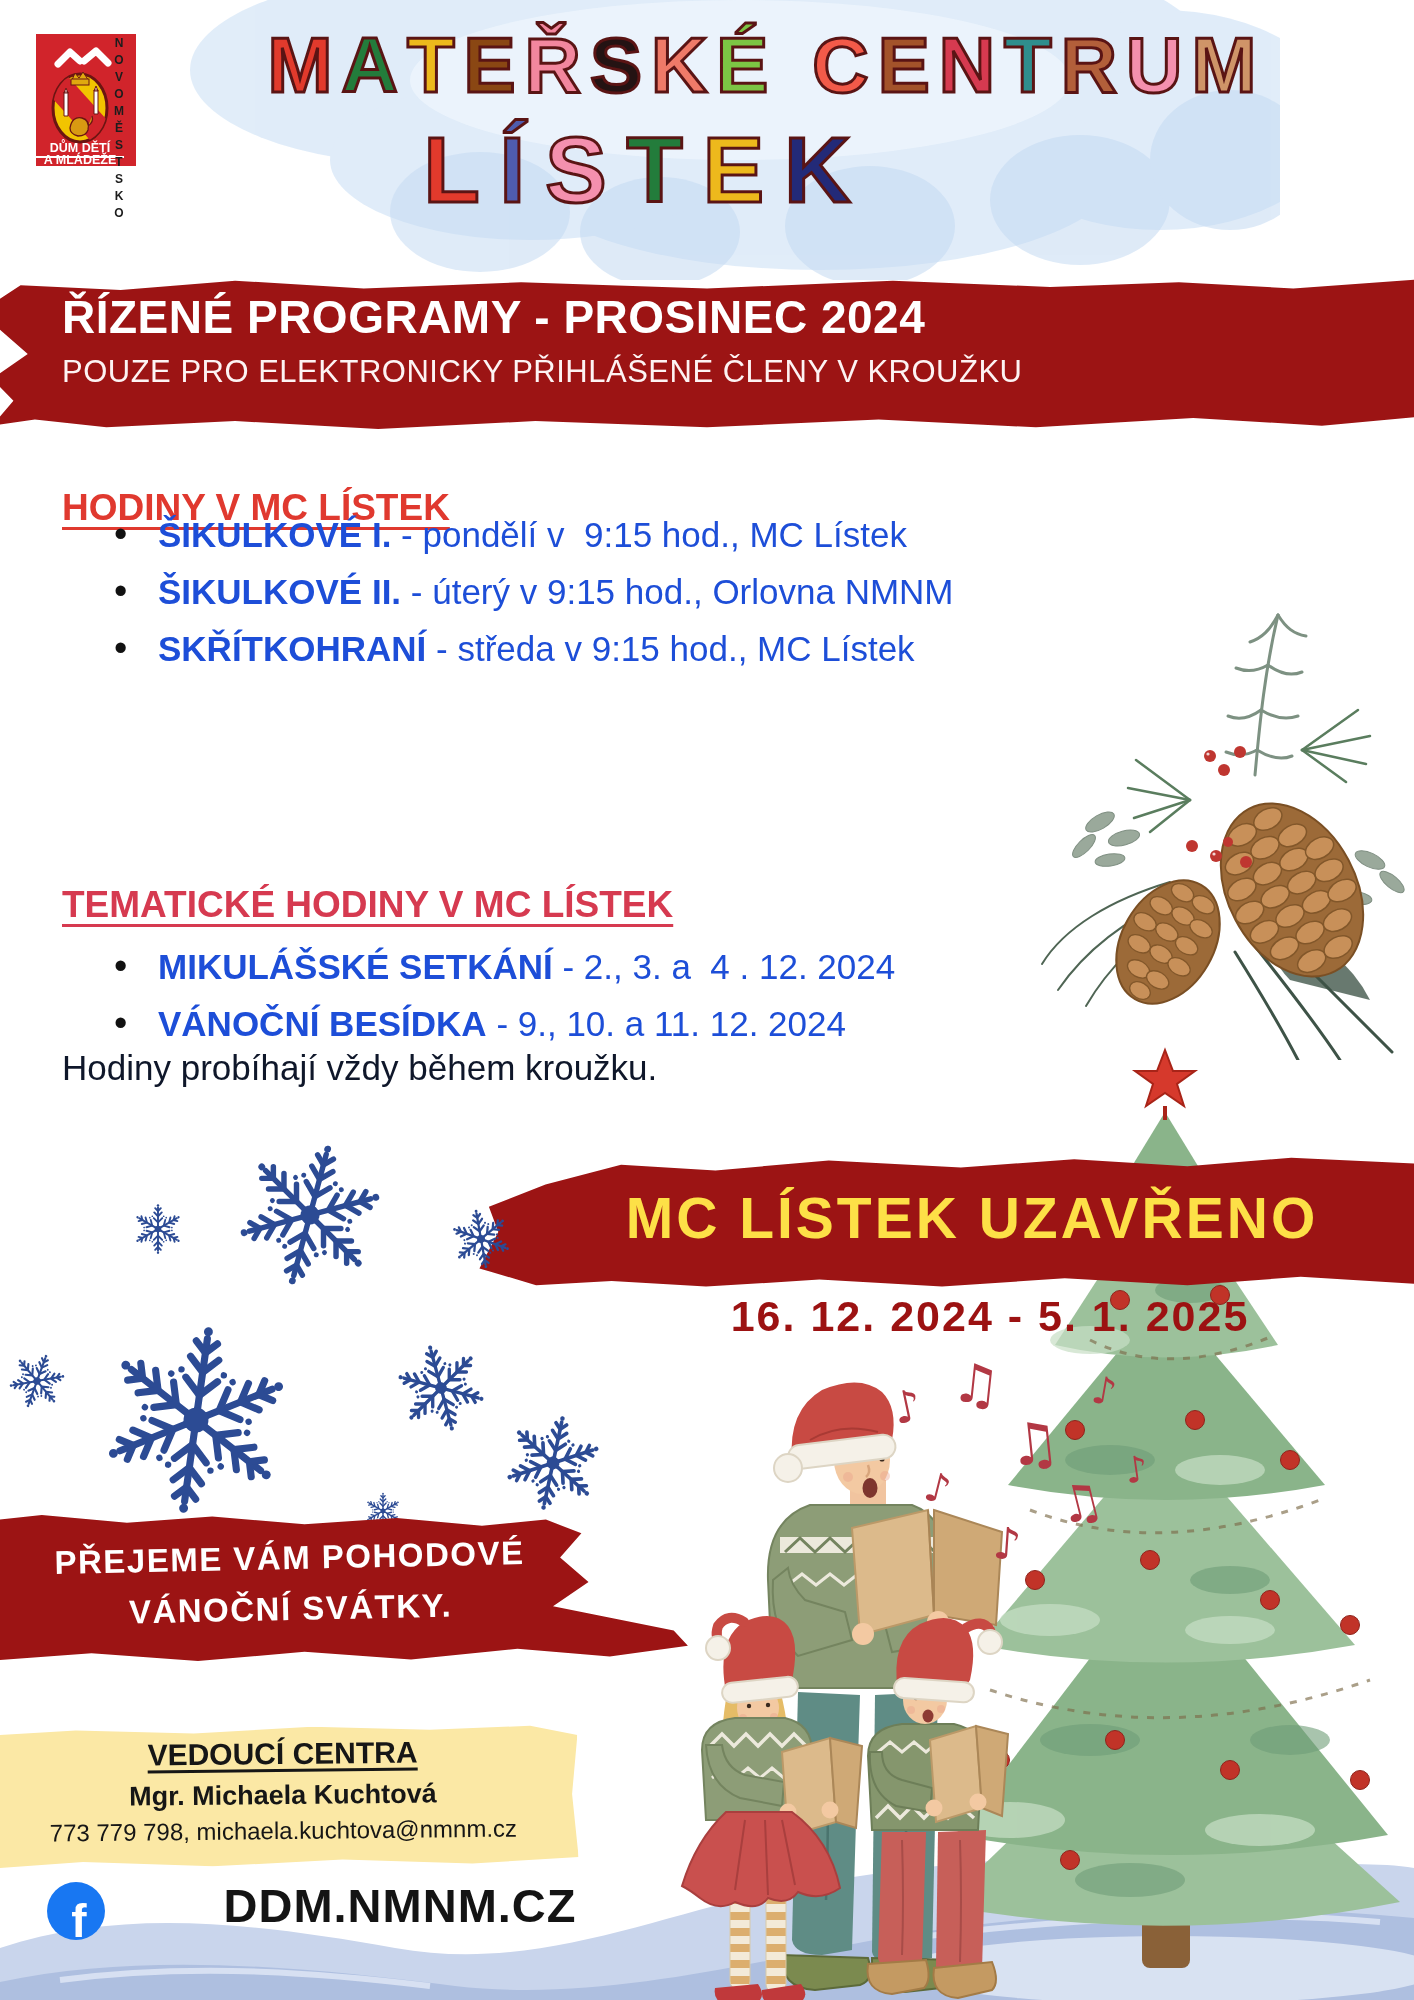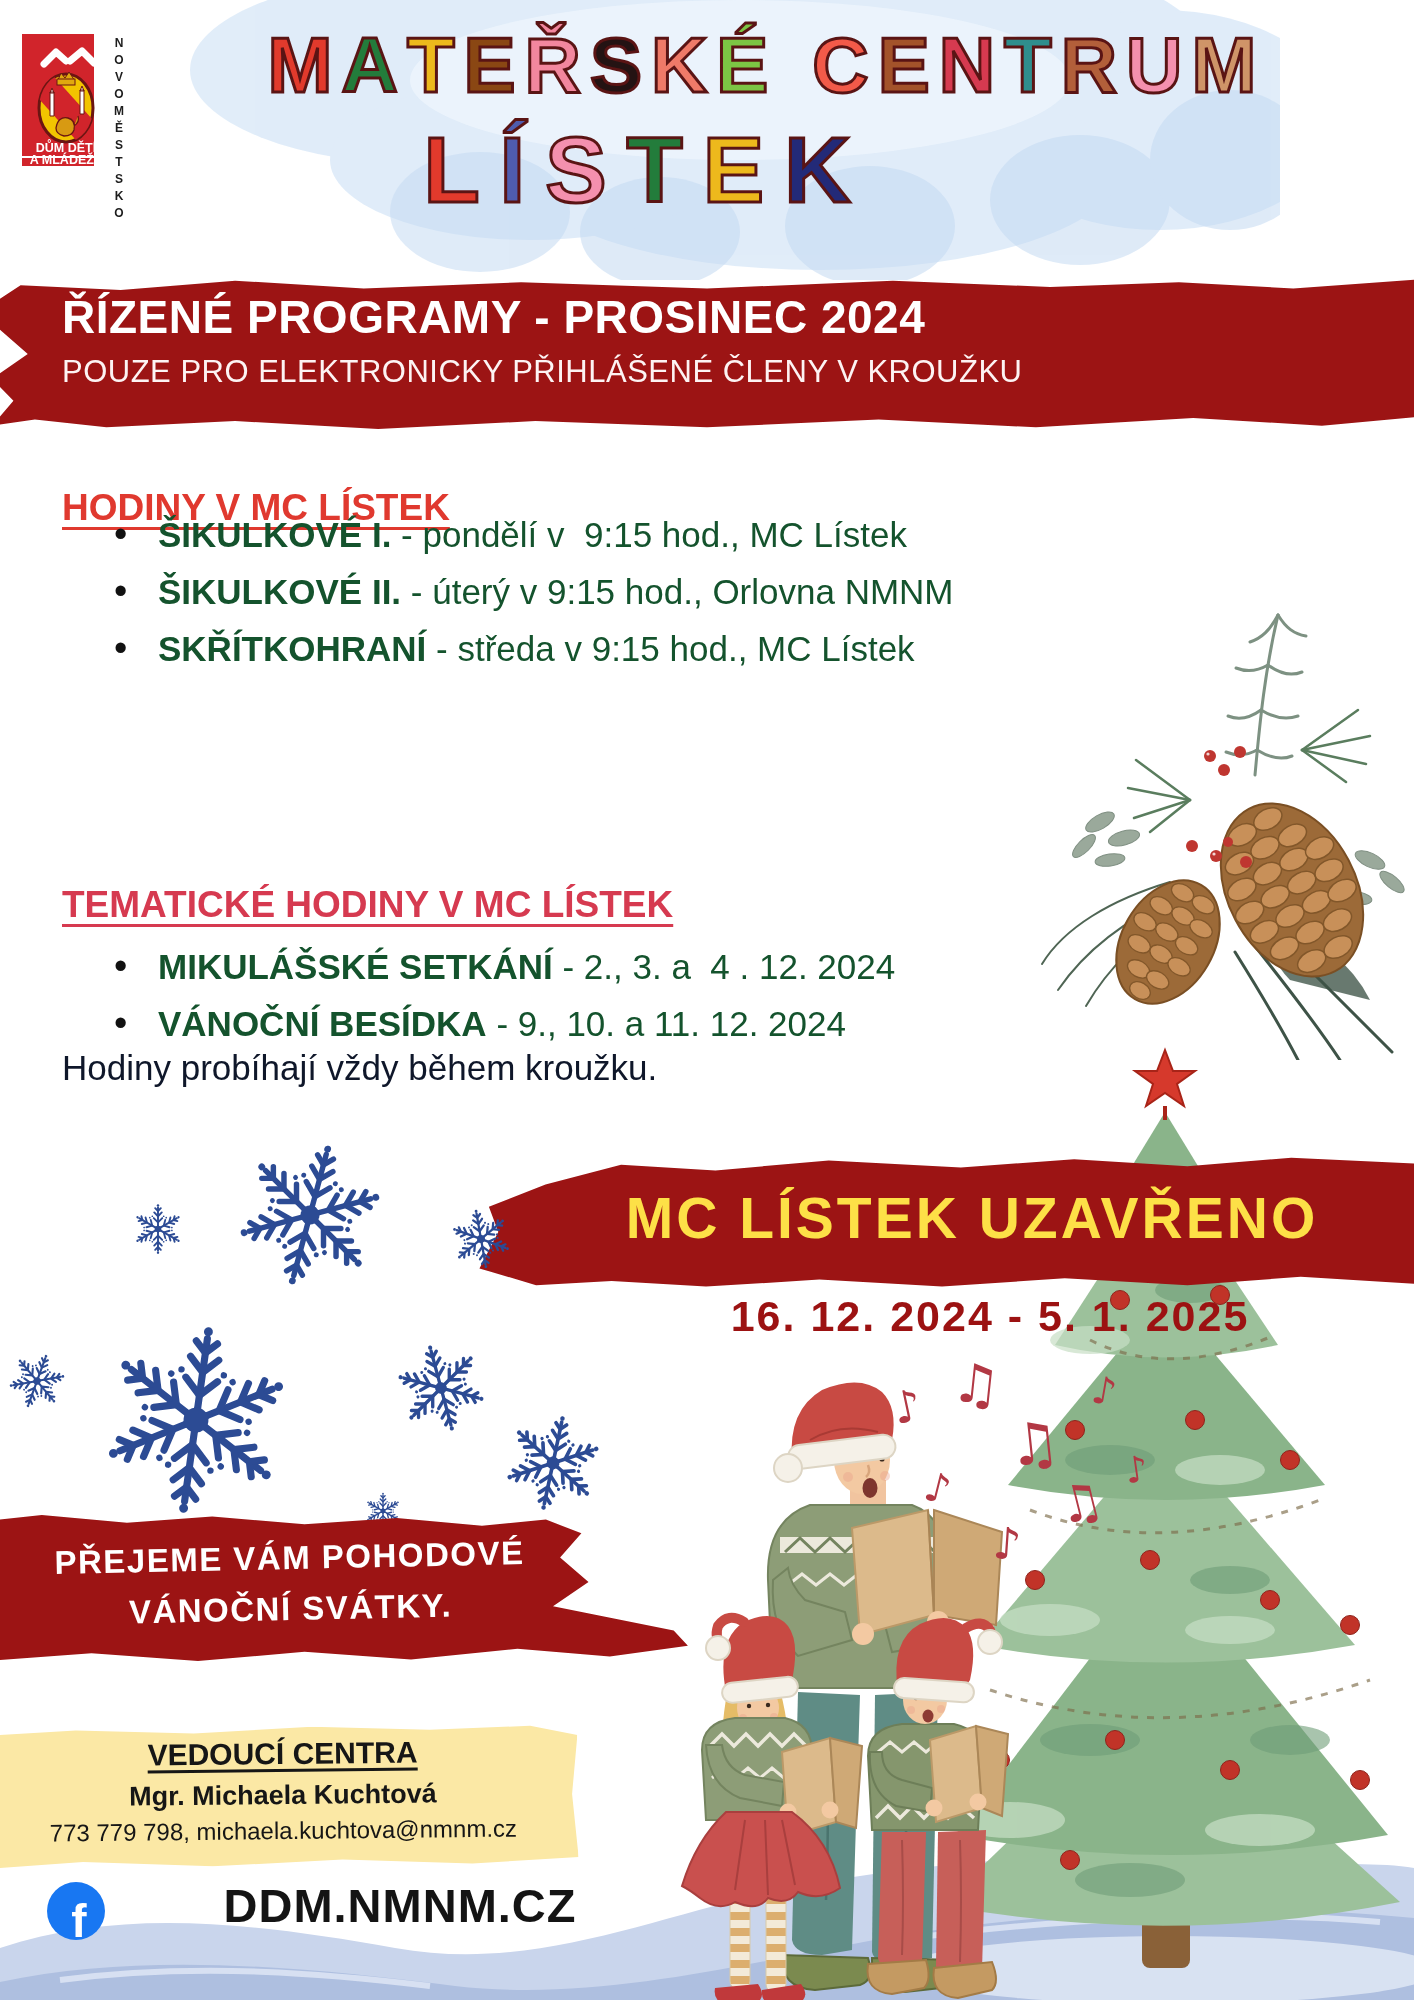--- a/index.html
+++ b/index.html
@@ -4,21 +4,21 @@
 <style>
   html,body{margin:0;padding:0;background:#888;}
   .poster{position:relative;width:1414px;height:2000px;background:#ffffff;overflow:hidden;
           font-family:"Liberation Sans",sans-serif;margin:0 auto;}
   .abs{position:absolute;}
 
   
   #cloud{left:180px;top:0;z-index:1;}
 
   
-  .logo-box{left:22px;top:34px;width:72px;height:132px;background:#d1242b;z-index:3;}
+  .logo-box{left:36px;top:34px;width:100px;height:132px;background:#d1242b;z-index:3;}
   .logo-vertical{left:112px;top:36px;height:150px;writing-mode:vertical-rl;text-orientation:upright;
       font-size:12px;font-weight:700;letter-spacing:3px;color:#1d1d1d;z-index:3;}
 
   
   .title-row{left:0;width:1414px;display:flex;justify-content:center;z-index:2;}
   #title1{top:26px;gap:9px;transform:translateX(55px);}
   #title2{top:124px;gap:20px;transform:translateX(-70px);}
   .title-row span{font-weight:800;-webkit-text-stroke:3px #5a1414;line-height:1;}
   #title1 span{font-size:78px;}
   #title2 span{font-size:92px;}
@@ -49,21 +49,21 @@
 
   
   .sec-heading{left:62px;font-size:37px;font-weight:700;text-decoration:underline;
      text-decoration-thickness:3px;text-underline-offset:7px;z-index:4;white-space:pre-wrap;}
   #h-hodiny{top:472px;color:var(--heading-red);margin-top:15px;}
   #h-tematicke{top:884px;color:var(--heading-pink-red);}
   .sec-list{left:100px;z-index:4;list-style:none;margin:0;padding:0;}
   #list-hodiny{top:506px;}
   #list-tematicke{top:938px;}
   .sec-list li{position:relative;padding-left:58px;height:57px;display:flex;align-items:center;
-     font-size:35px;color:#14532d;}
+     font-size:35px;color:#1d4ed8;}
   .sec-list li::before{content:"•";position:absolute;left:14px;font-size:38px;color:#111;}
   .li-name{font-weight:700;white-space:pre-wrap;}
   .li-info{white-space:pre-wrap;}
   .sec-note{left:62px;top:1048px;font-size:35px;color:#0f172a;z-index:4;white-space:pre-wrap;}
 
   
   .flake{position:absolute;z-index:3;stroke:var(--flake-blue);fill:var(--flake-blue);
      stroke-width:4;stroke-linecap:round;}
   .flake.over{z-index:5;}
 

